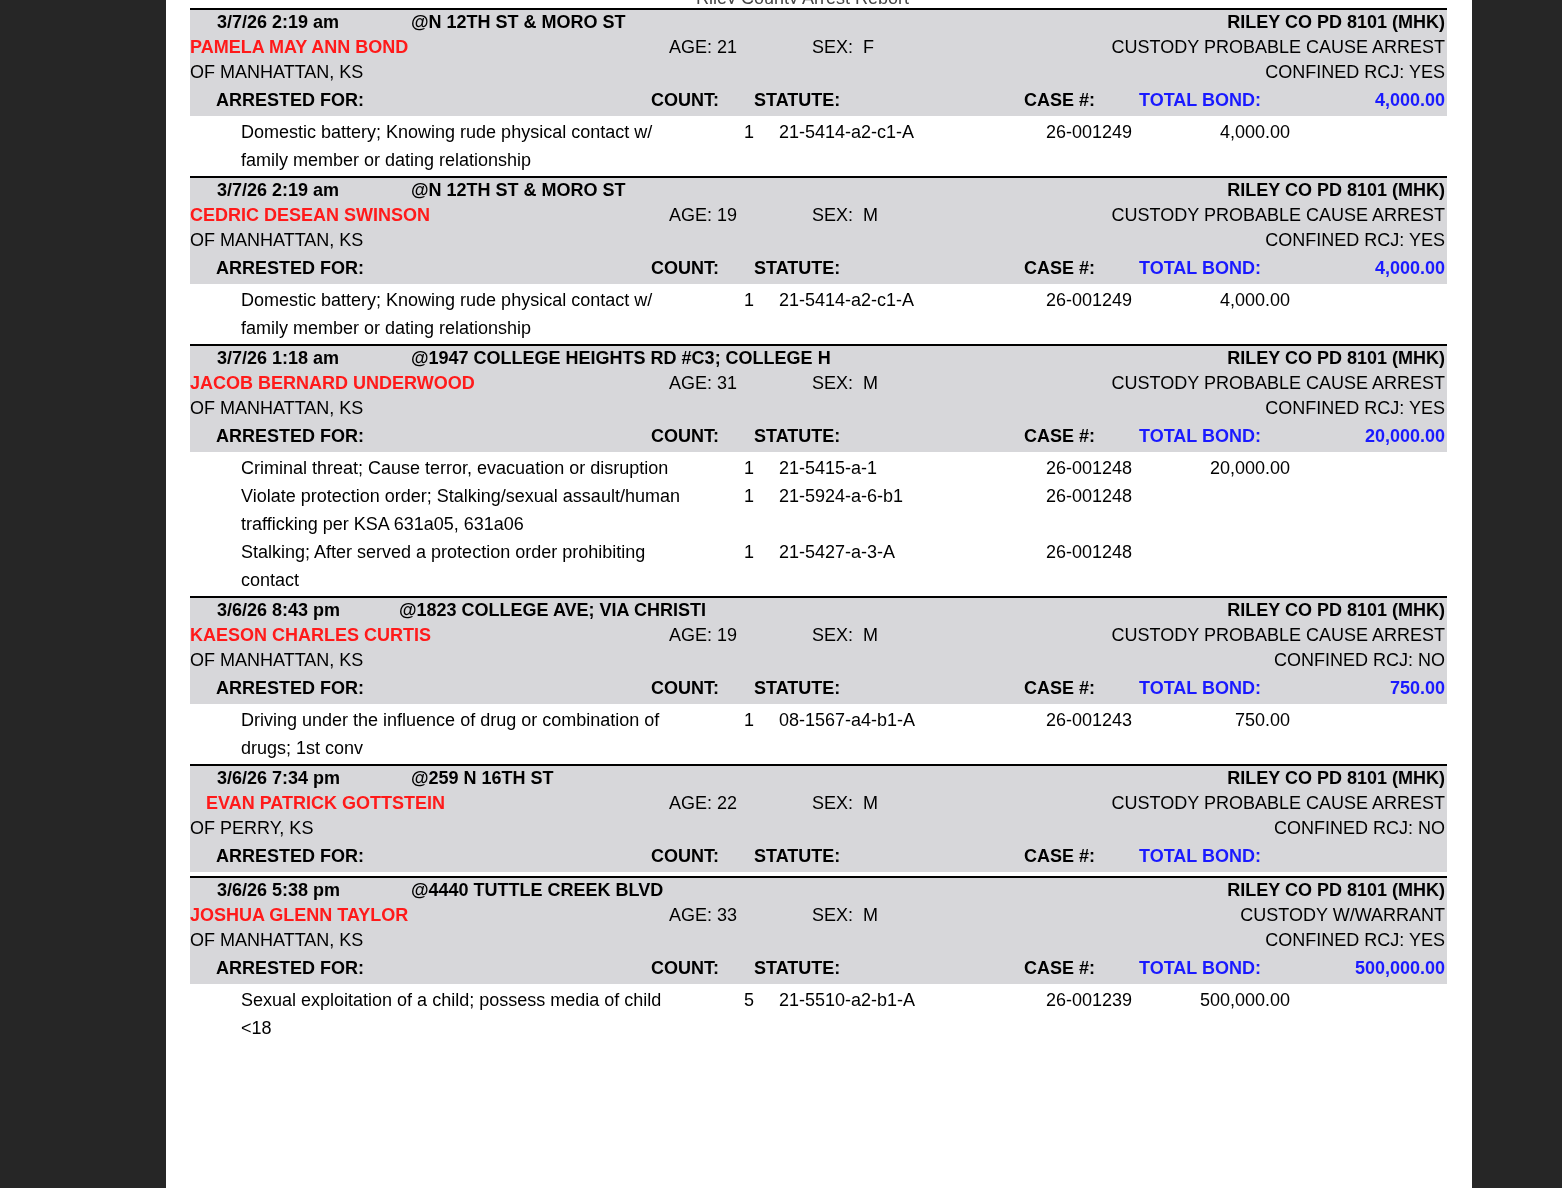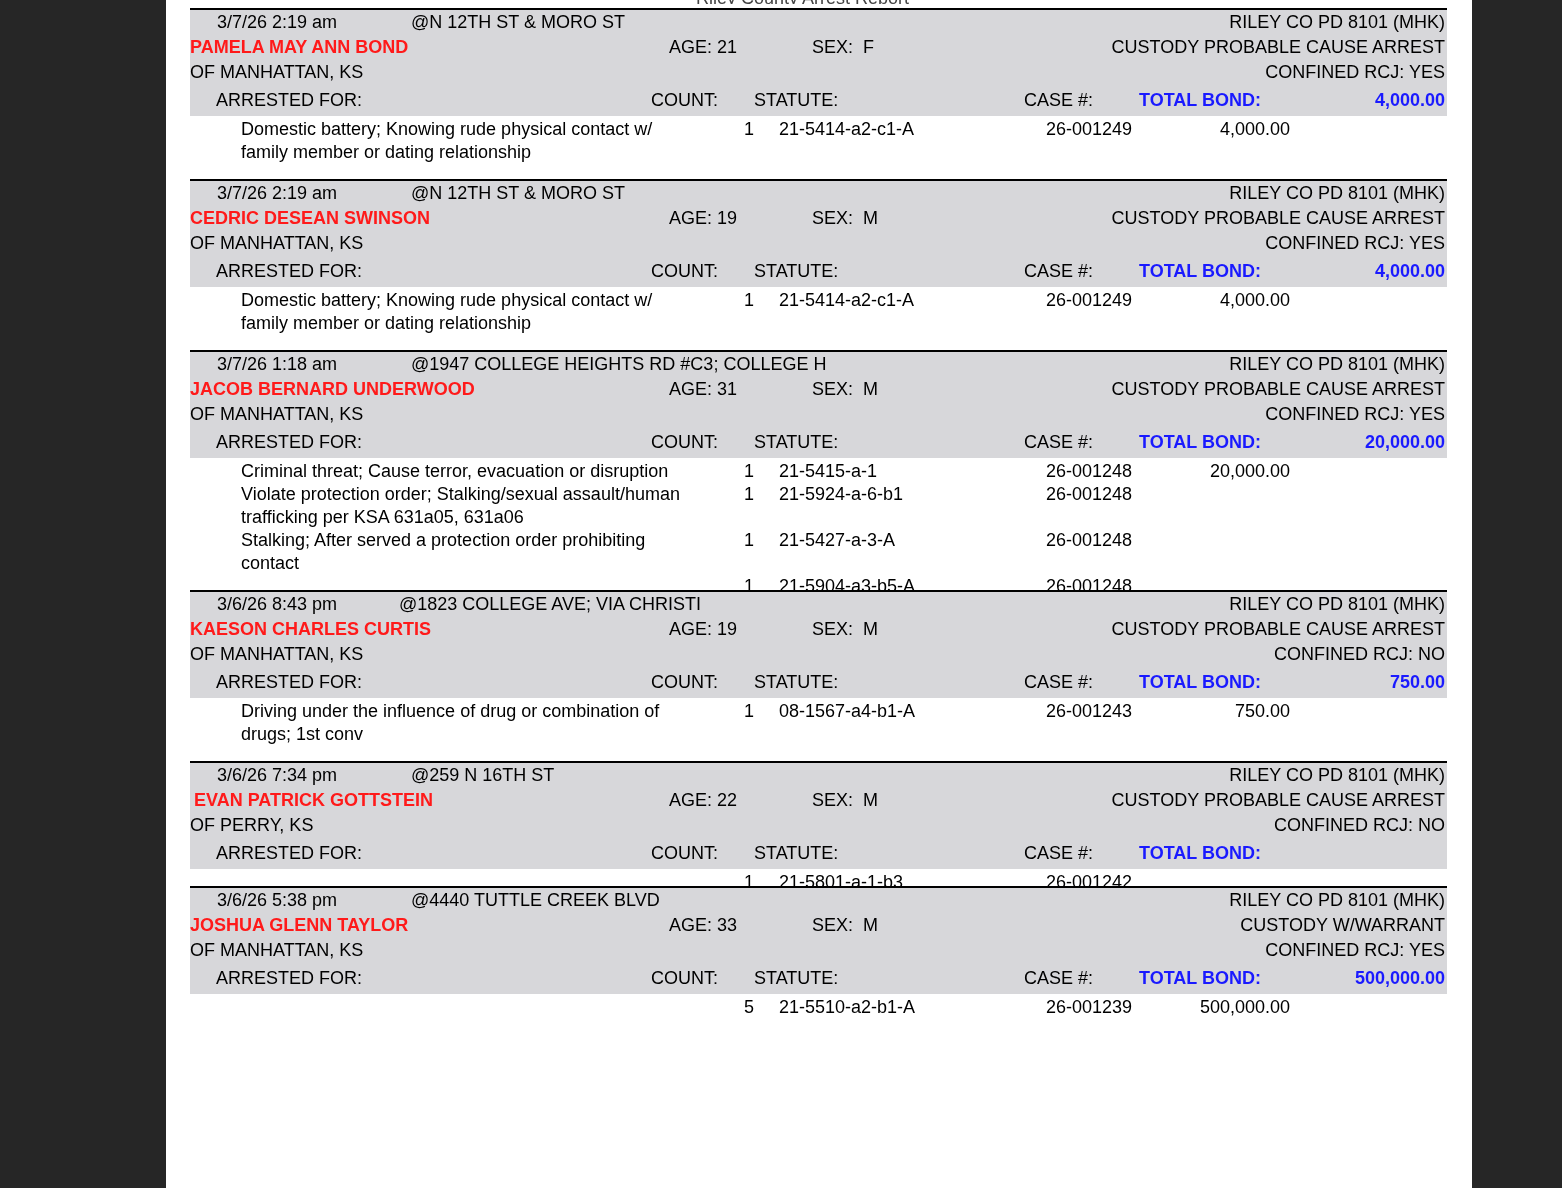--- a/index.html
+++ b/index.html
@@ -18,27 +18,27 @@
     overflow: hidden; font-size: 18px; color: #444; white-space: nowrap;
   }
   .records { position: absolute; left: 24px; top: 8px; width: 1257px; }
   .record { border-top: 2px solid #000; }
   .rec-head {
     background: #d7d7da; position: relative;
     font-size: 18px; line-height: 25px;
   }
   .row { position: relative; height: 25px; white-space: nowrap; }
   .row span { position: absolute; top: 0; }
-  .b { font-weight: normal; }
+  .b { font-weight: bold; }
   .red { color: #ff1a1a; font-weight: bold; }
   .blue { color: #1a1aff; font-weight: bold; }
   .right { right: 2px; text-align: right; }
   .hdr-row { height: 31px; line-height: 31px; }
   .hdr-row span { line-height: 31px; }
-  .charges { font-size: 18px; line-height: 23px; padding-top: 2px; padding-bottom: 15px; }
+  .charges { font-size: 18px; line-height: 28px; padding-top: 2px; padding-bottom: 2px; }
   .charge { position: relative; }
   .charge .desc { margin-left: 51px; width: 440px; display: block; }
   .charge .count { position: absolute; left: 540px; top: 0; width: 24px; text-align: right; }
   .charge .statute { position: absolute; left: 589px; top: 0; }
   .charge .casen { position: absolute; left: 856px; top: 0; }
   .charge .bond { position: absolute; left: 960px; top: 0; width: 140px; text-align: right; }
 </style>
 </head>
 <body>
 
@@ -222,21 +222,21 @@
 
   <div class="record">
     <div class="rec-head">
       <div class="row">
         <span class="b" style="left:27px">3/6/26</span>
         <span class="b" style="left:82px">7:34 pm</span>
         <span class="b" style="left:221px;max-width:450px;overflow:hidden">@259 N 16TH ST</span>
         <span class="b right">RILEY CO PD 8101 (MHK)</span>
       </div>
       <div class="row">
-        <span class="red" style="left:4px">EVAN PATRICK GOTTSTEIN</span>
+        <span class="red" style="left:16px">EVAN PATRICK GOTTSTEIN</span>
         <span style="left:479px"><span style="position:static">AGE:</span> <span style="position:static">22</span></span>
         <span style="left:622px"><span style="position:static">SEX:</span>&nbsp; <span style="position:static">M</span></span>
         <span class="right">CUSTODY PROBABLE CAUSE ARREST</span>
       </div>
       <div class="row">
         <span style="left:0">OF PERRY, KS</span>
         <span class="right"><span style="position:static">CONFINED RCJ:</span> <span style="position:static">NO</span></span>
       </div>
       <div class="row hdr-row">
         <span class="b" style="left:26px">ARRESTED FOR:</span>
@@ -279,20 +279,21 @@
         <span class="b" style="left:26px">ARRESTED FOR:</span>
         <span class="b" style="left:461px">COUNT:</span>
         <span class="b" style="left:564px">STATUTE:</span>
         <span class="b" style="left:834px">CASE #:</span>
         <span class="blue" style="left:949px">TOTAL BOND:</span>
         <span class="blue right">500,000.00</span>
       </div>
     </div>
     <div class="charges">
   <div class="charge">
+    <span class="desc">Sexual exploitation of a child; possess media of child &lt;18</span>
     <span class="count">5</span>
     <span class="statute">21-5510-a2-b1-A</span>
     <span class="casen">26-001239</span>
     <span class="bond">500,000.00</span>
   </div>
 </div>
   </div>
 </div>
 </div>
 

